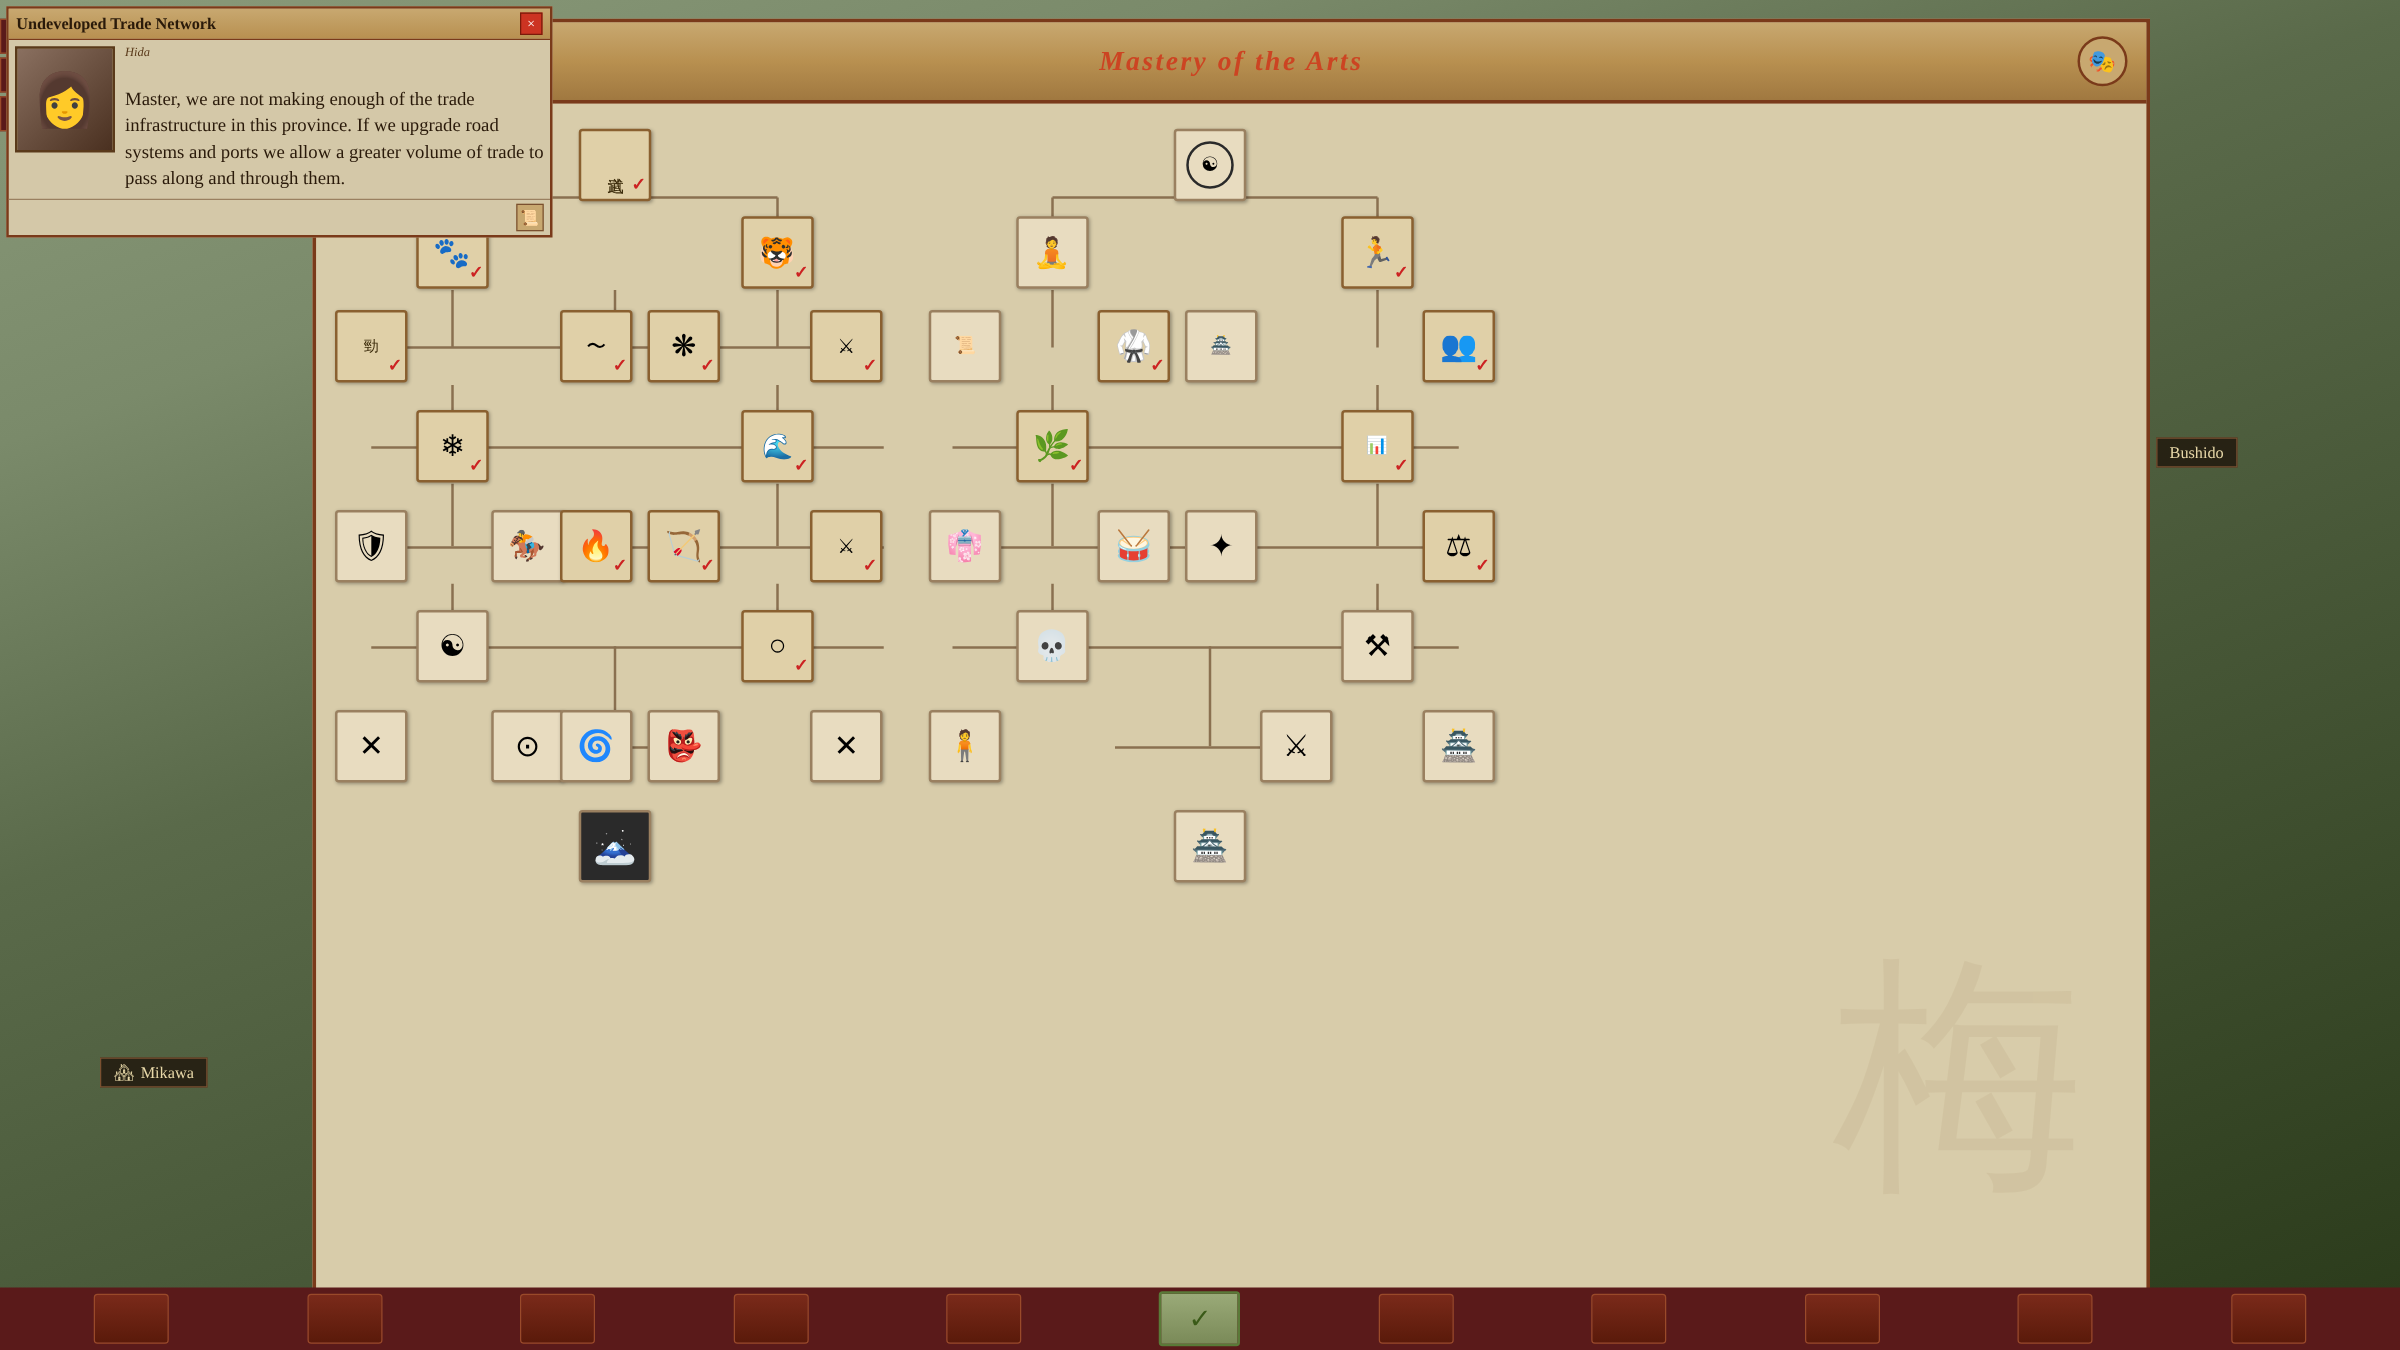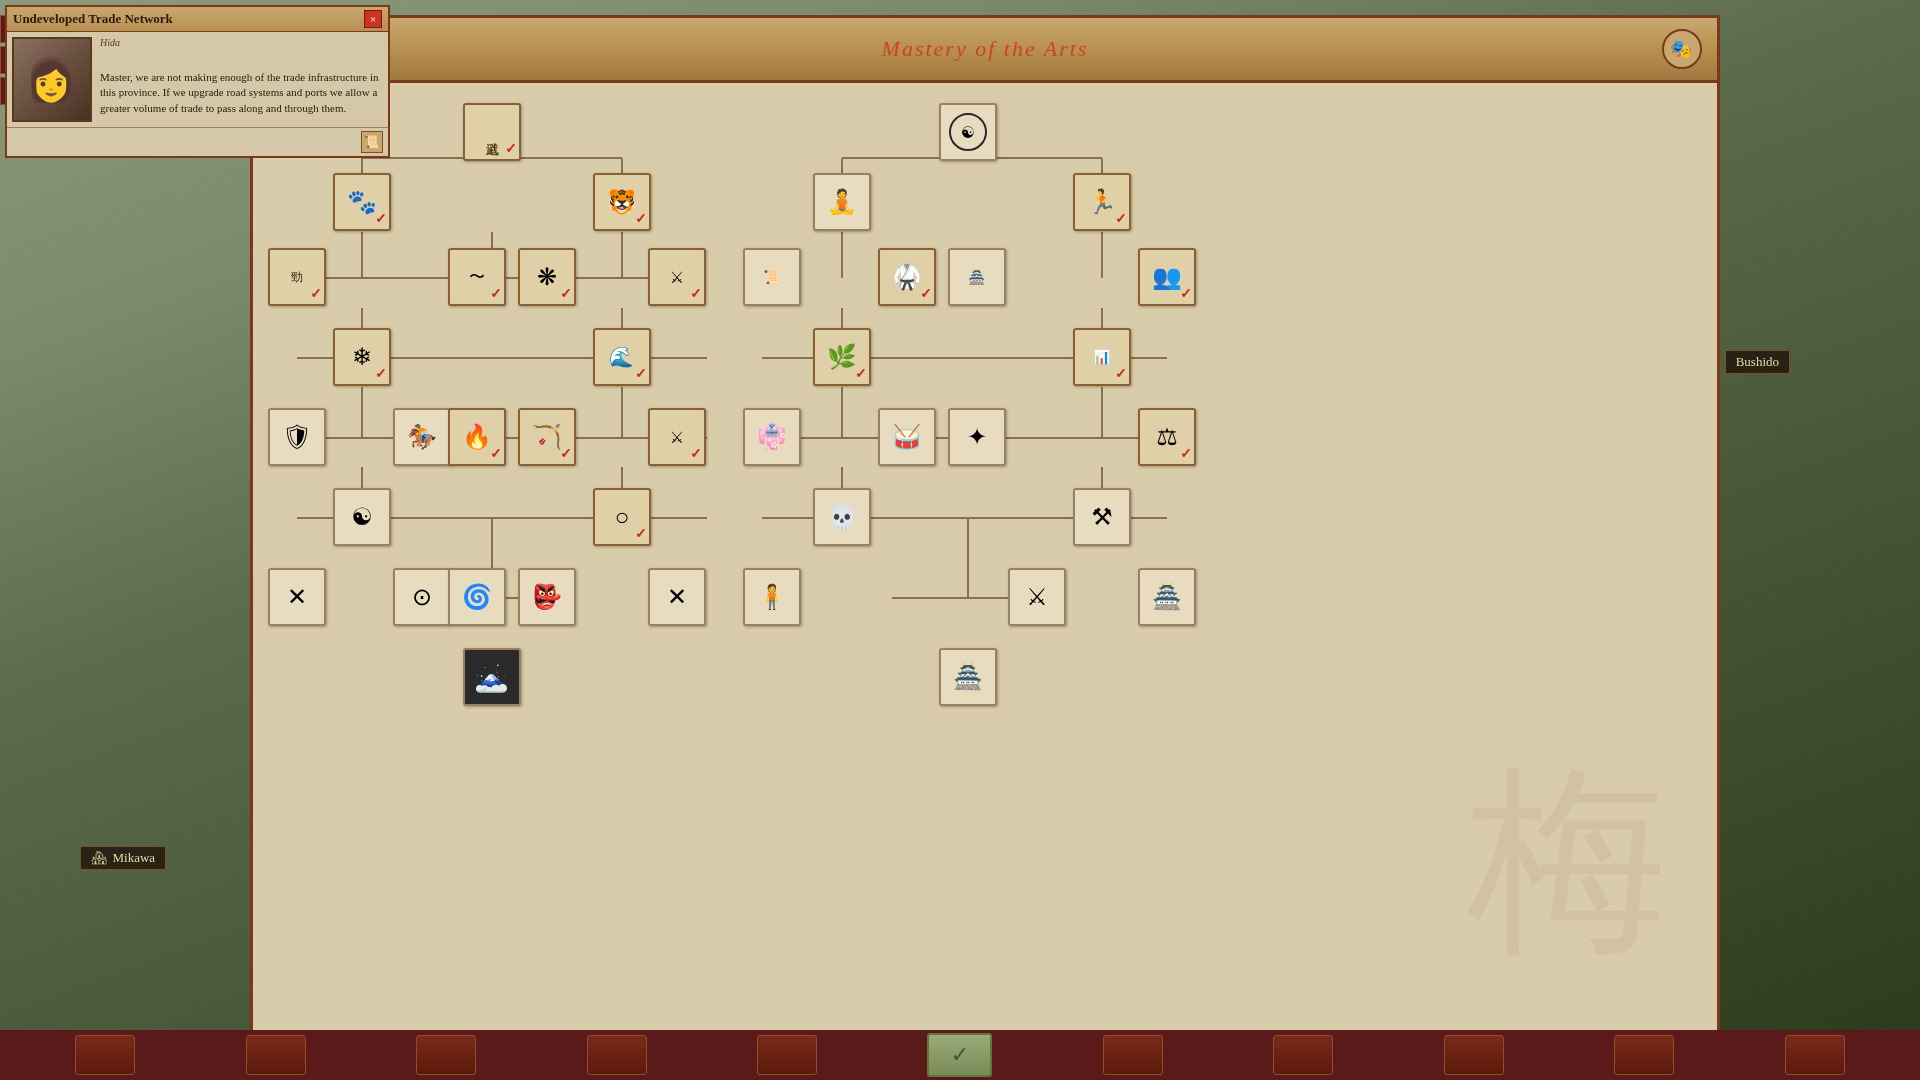--- a/index.html
+++ b/index.html
@@ -44,21 +44,21 @@
       padding: 8px;
       position: relative;
       min-height: 65px;
     }
 
     .panel-title {
       font-size: 22px;
       color: #cc4422;
       font-style: italic;
       letter-spacing: 2px;
-      font-weight: normal;
+      font-weight: bold;
     }
 
     .panel-header-icon {
       position: absolute;
       right: 15px;
       top: 50%;
       transform: translateY(-50%);
       width: 40px;
       height: 40px;
       border-radius: 50%;
@@ -135,21 +135,21 @@
       color: #cc2222;
       font-size: 14px;
       font-weight: bold;
     }
 
     
     .notification-box {
       position: absolute;
       top: 5px;
       left: 5px;
-      width: 385px;
+      width: 437px;
       background: #d4c8a8;
       border: 2px solid #7a3a1a;
       display: flex;
       flex-direction: column;
       z-index: 20;
     }
 
     .notif-titlebar {
       background: linear-gradient(180deg, #c8a870 0%, #b89050 100%);
       display: flex;
@@ -203,21 +203,21 @@
     }
 
     .notif-name {
       font-size: 10px;
       color: #5a3a1a;
       font-style: italic;
       margin-bottom: 3px;
     }
 
     .notif-message {
-      font-size: 11px;
+      font-size: 15px;
       color: #2a1a0a;
       line-height: 1.4;
       margin-top: 22px;
     }
 
     .notif-footer {
       display: flex;
       justify-content: flex-end;
       padding: 3px 5px;
       border-top: 1px solid #9a8060;

